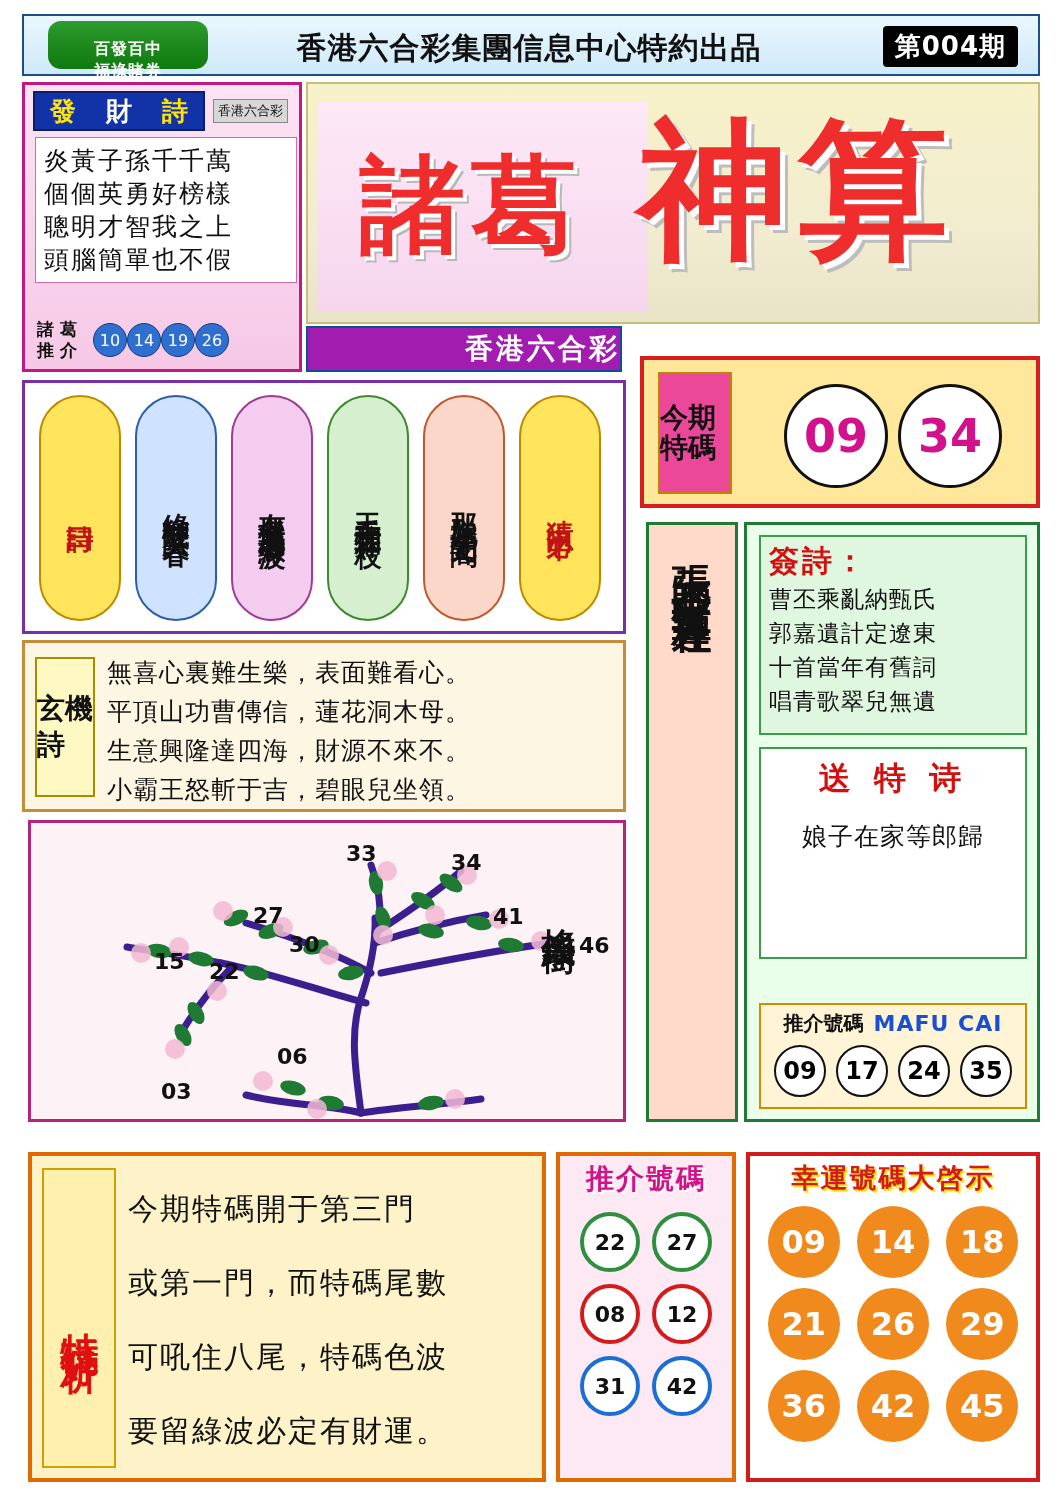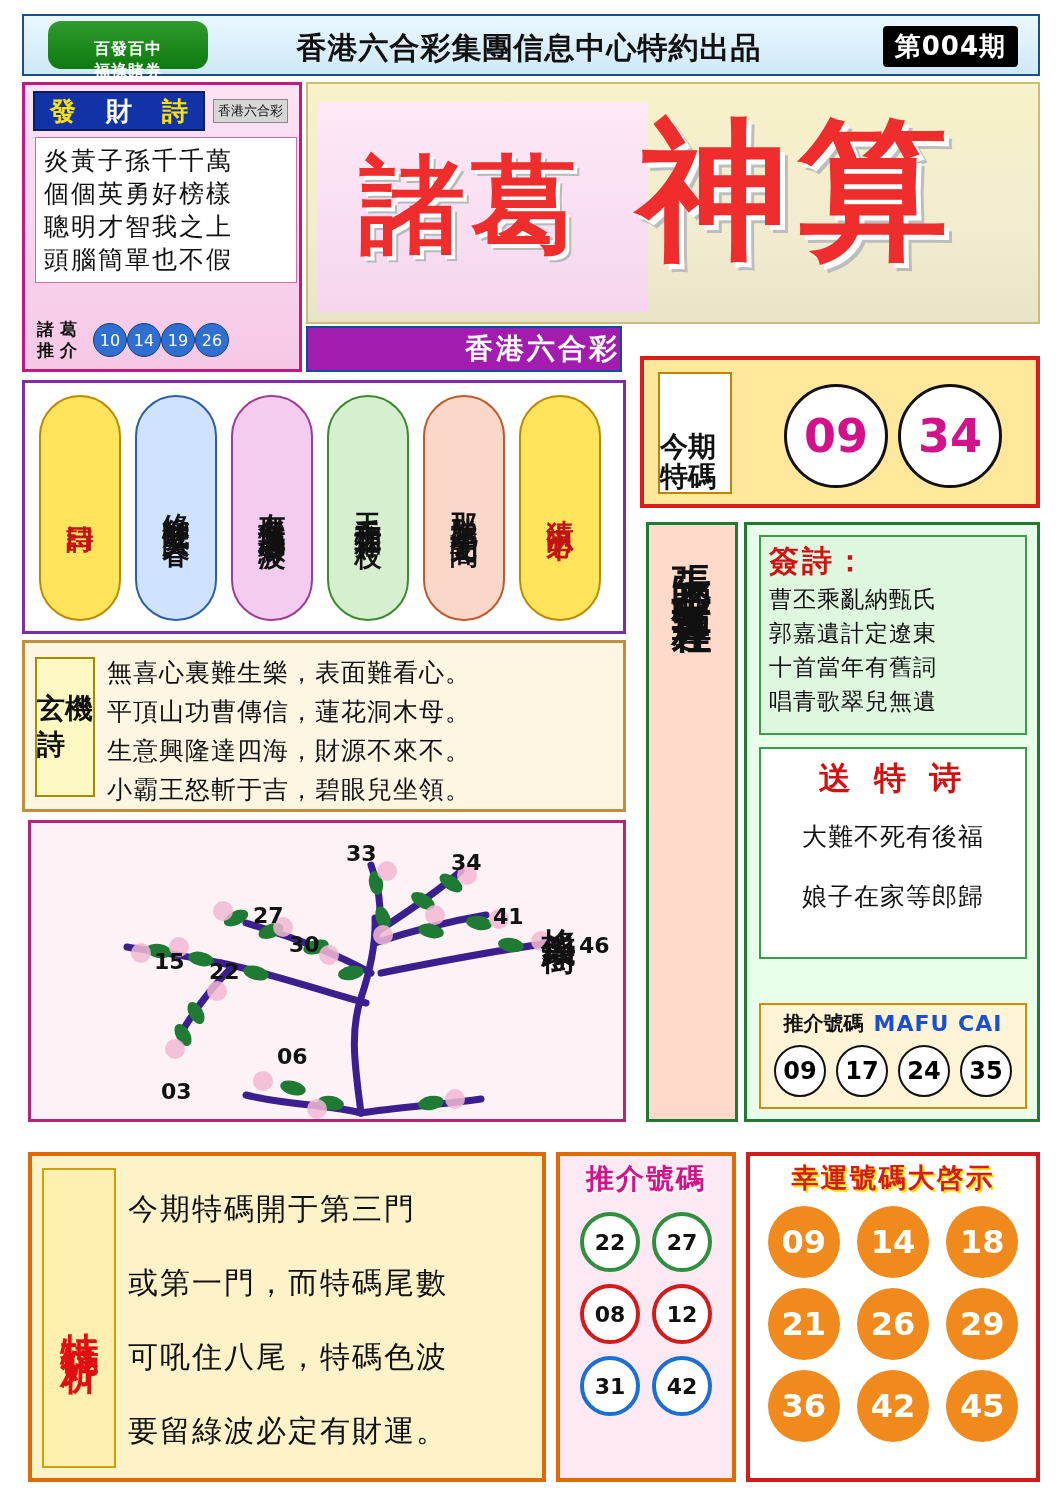--- a/index.html
+++ b/index.html
@@ -104,22 +104,22 @@
   }
   .bluebar span{color:#fff;font-size:28px;font-weight:bold;letter-spacing:3px;}
 
   
   .special{
     position:absolute;left:640px;top:356px;width:400px;height:152px;
     background:#ffe89b;border:4px solid #d91c1c;box-sizing:border-box;
   }
   .special-lbl{
     position:absolute;left:14px;top:12px;width:74px;height:122px;
-    background:#ffffff;border:2px solid #c08400;box-sizing:border-box;
-    display:flex;flex-direction:column;align-items:center;justify-content:flex-end;
+    background:#ec4899;border:2px solid #c08400;box-sizing:border-box;
+    display:flex;flex-direction:column;align-items:center;justify-content:center;
     font-size:28px;font-weight:bold;color:#111;line-height:30px;
   }
   .bigball{
     position:absolute;top:24px;width:98px;height:98px;border-radius:50%;
     background:#fff;border:3px solid #111;
     display:flex;align-items:center;justify-content:center;
     font-size:46px;font-weight:bold;
   }
   .bigball.b1{left:140px;color:#d3118a;}
   .bigball.b2{left:254px;color:#d3118a;}
@@ -427,21 +427,20 @@
   <div class="rightcol">
     <div class="qianshi">
       <div class="t">簽詩：</div>
       <div class="l">曹丕乘亂納甄氏</div>
       <div class="l">郭嘉遺計定遼東</div>
       <div class="l">十首當年有舊詞</div>
       <div class="l">唱青歌翠兒無遺</div>
     </div>
     <div class="songte">
       <div class="t">送 特 诗</div>
-      <div class="l">大難不死有後福</div>
       <div class="l">娘子在家等郎歸</div>
     </div>
     <div class="tuijian">
       <div class="head">
         <span class="cn">推介號碼</span>
         <span class="en">MAFU CAI</span>
       </div>
       <div class="balls">
         <div>09</div>
         <div>17</div>

